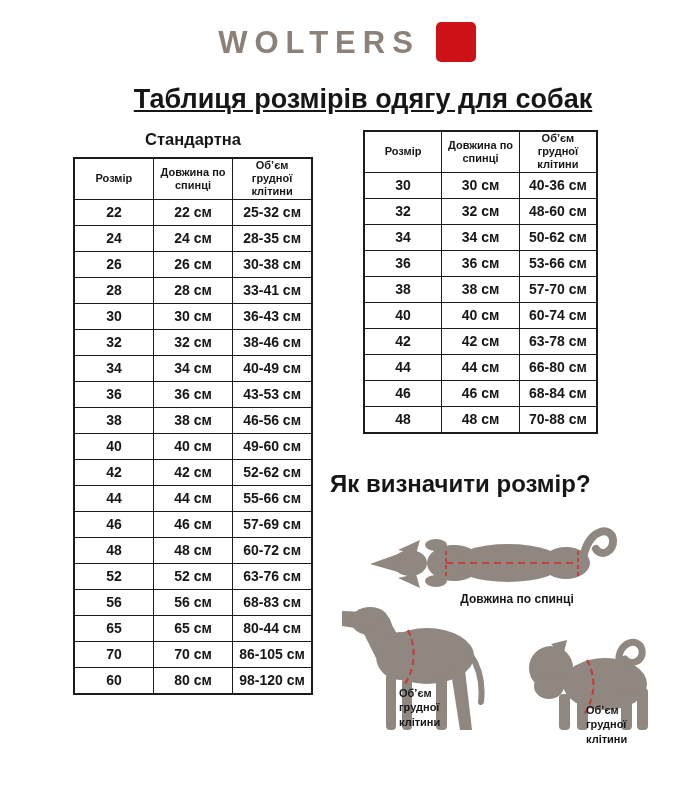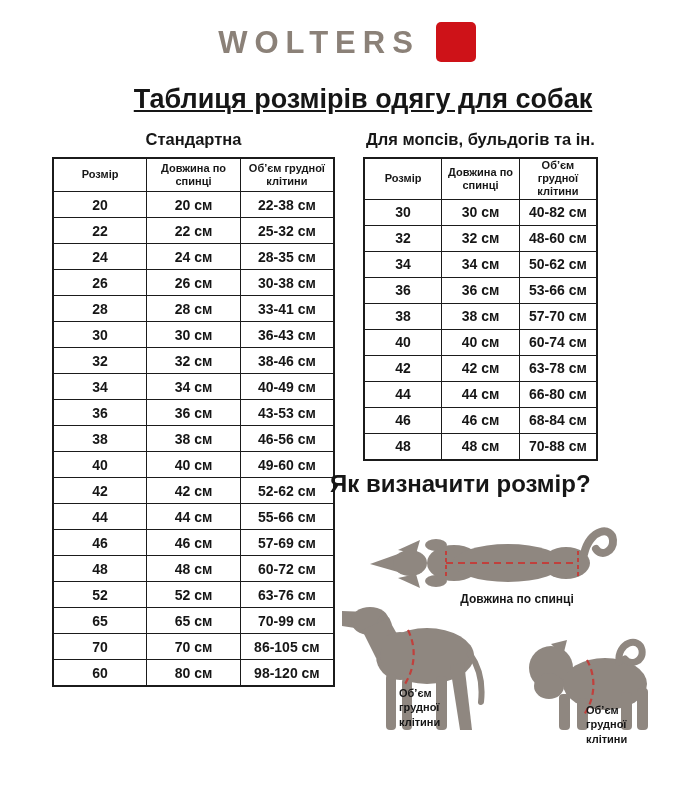--- a/index.html
+++ b/index.html
@@ -4,21 +4,21 @@
 <style>
   html,body{margin:0;padding:0;background:#e9e9e9;}
   #page{position:relative;width:694px;height:800px;background:#ffffff;margin:0 auto;
         font-family:"Liberation Sans",sans-serif;color:#161616;overflow:hidden;
         --sil:#8f8780;--meas:#c0403c;--accent:#ce1218;--logo:#8b8178;}
   .logo-row{position:absolute;top:22px;left:0;width:100%;display:flex;justify-content:center;align-items:center;gap:16px;}
   .logo-text{font-size:31px;font-weight:700;letter-spacing:7px;color:var(--logo);line-height:1;}
   .logo-square{width:40px;height:40px;border-radius:5px;background:var(--accent);}
   .page-title{position:absolute;top:68px;left:0;width:100%;text-align:center;font-size:27px;font-weight:700;margin:16px;text-decoration:underline;}
   .tbl-section{position:absolute;top:130px;}
-  .tbl-section.left{left:52px;width:283px;}
+  .tbl-section.left{left:73px;width:240px;}
   .tbl-section.right{left:363px;width:235px;}
   .tbl-title{margin:0 0 8px 0;text-align:center;font-size:16.5px;font-weight:700;white-space:nowrap;}
   table{border-collapse:collapse;width:100%;border:2px solid #1b1b1b;table-layout:fixed;}
   th,td{border:1px solid #1b1b1b;text-align:center;vertical-align:middle;padding:0;}
   th{font-size:11px;line-height:1.2;height:32px;font-weight:700;padding:0 2px;}
   td{font-size:14px;font-weight:700;height:25px;}
   .guide-title{position:absolute;left:330px;top:470px;width:305px;margin:0;text-align:left;font-size:24px;font-weight:700;}
   .abs{position:absolute;}
   .measure-label{position:absolute;font-size:12px;font-weight:700;text-align:center;}
   .chest-label{position:absolute;font-size:11px;font-weight:700;line-height:1.3;text-align:left;}
@@ -43,25 +43,20 @@
     <table>
         <thead>
           <tr>
             <th>Розмір</th>
             <th>Довжина по спинці</th>
             <th>Об’єм грудної клітини</th>
           </tr>
         </thead>
         <tbody>
           <tr>
-            <td>20</td>
-            <td>20 см</td>
-            <td>22-38 см</td>
-          </tr>
-          <tr>
             <td>22</td>
             <td>22 см</td>
             <td>25-32 см</td>
           </tr>
           <tr>
             <td>24</td>
             <td>24 см</td>
             <td>28-35 см</td>
           </tr>
           <tr>
@@ -123,53 +118,57 @@
             <td>48</td>
             <td>48 см</td>
             <td>60-72 см</td>
           </tr>
           <tr>
             <td>52</td>
             <td>52 см</td>
             <td>63-76 см</td>
           </tr>
           <tr>
+            <td>56</td>
+            <td>56 см</td>
+            <td>68-83 см</td>
+          </tr>
+          <tr>
             <td>65</td>
             <td>65 см</td>
-            <td>70-99 см</td>
+            <td>80-44 см</td>
           </tr>
           <tr>
             <td>70</td>
             <td>70 см</td>
             <td>86-105 см</td>
           </tr>
           <tr>
             <td>60</td>
             <td>80 см</td>
             <td>98-120 см</td>
           </tr>
         </tbody>
       </table>
   </section>
 
   <section class="tbl-section right">
-    <h2 class="tbl-title">Для мопсів, бульдогів та ін.</h2>
     <table>
         <thead>
           <tr>
             <th>Розмір</th>
             <th>Довжина по спинці</th>
             <th>Об’єм грудної клітини</th>
           </tr>
         </thead>
         <tbody>
           <tr>
             <td>30</td>
             <td>30 см</td>
-            <td>40-82 см</td>
+            <td>40-36 см</td>
           </tr>
           <tr>
             <td>32</td>
             <td>32 см</td>
             <td>48-60 см</td>
           </tr>
           <tr>
             <td>34</td>
             <td>34 см</td>
             <td>50-62 см</td>

